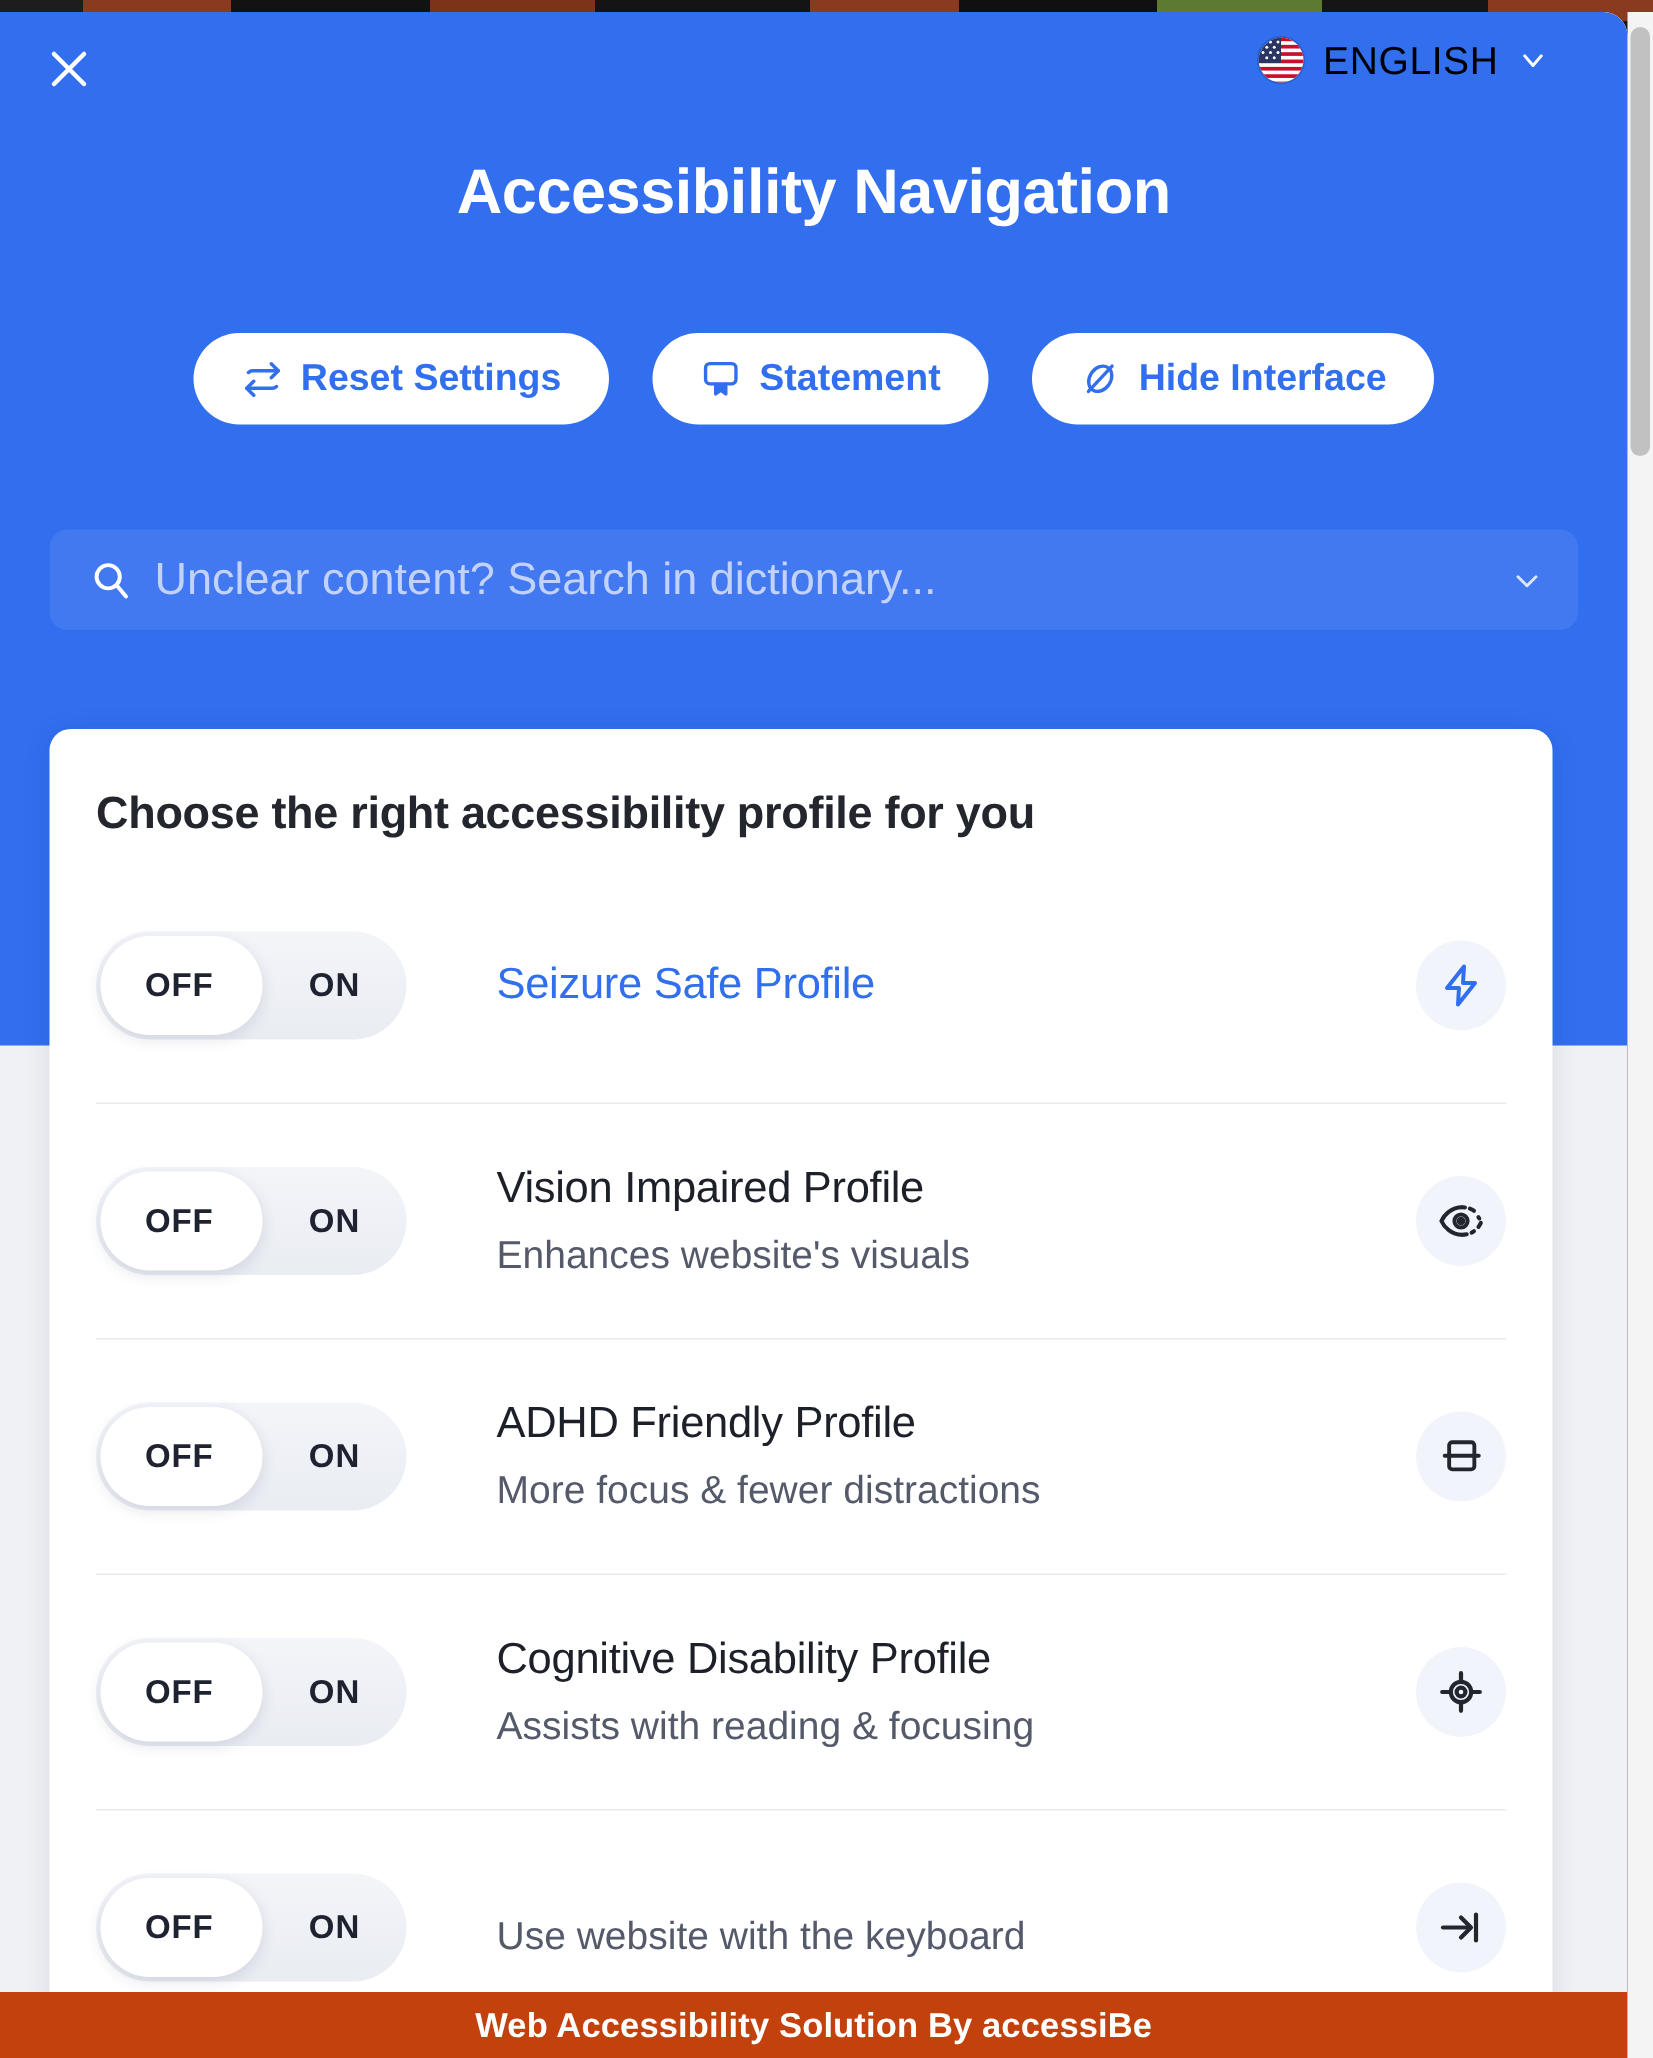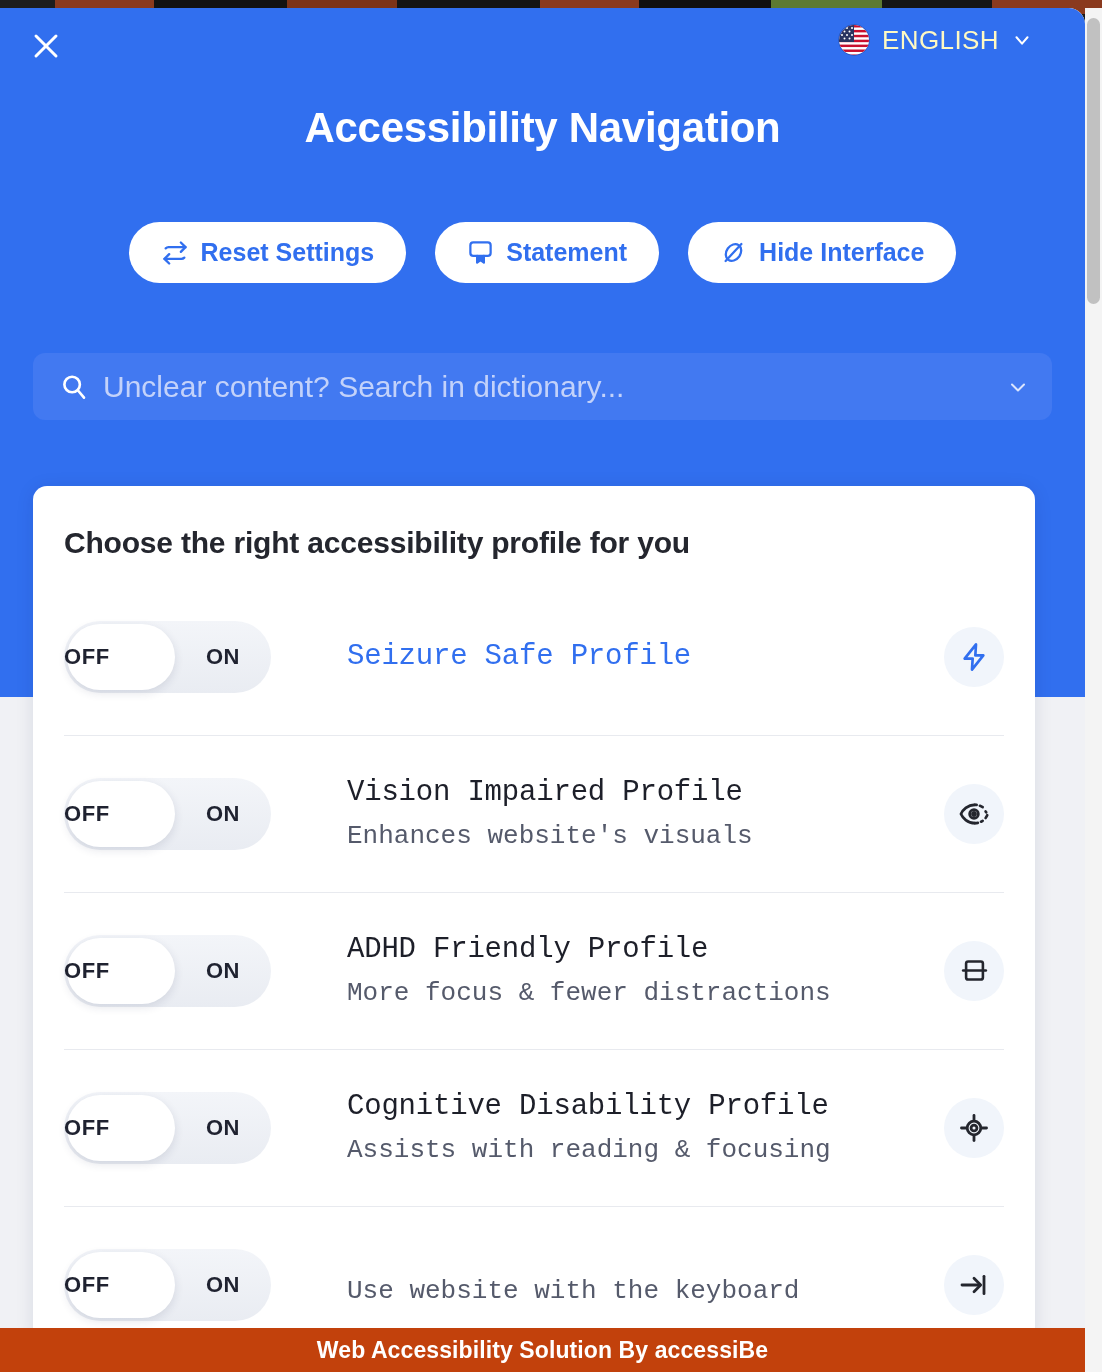--- a/index.html
+++ b/index.html
@@ -65,21 +65,21 @@
     top: 16px; right: 52px;
     display: flex; align-items: center; gap: 12px;
     cursor: pointer;
   }
   .flag {
     width: 32px; height: 32px; border-radius: 50%;
     overflow: hidden; flex: none;
     border: 1px solid rgba(0,0,0,.18);
   }
   .lang-label {
-    color: #fef9c3;
+    color: #000000;
     font-size: 26px;
     font-weight: 400;
     letter-spacing: .4px;
     line-height: 1;
   }
   .lang-chev { color: #fff; display: flex; align-items: center; }
 
   .widget-title {
     position: absolute;
     top: 96px; left: 0;
@@ -201,27 +201,26 @@
     box-shadow: 0 3px 10px rgba(30,40,80,.12);
   }
   .toggle-off, .toggle-on {
     position: relative;
     z-index: 2;
     font-size: 22px;
     font-weight: 700;
     color: #1f2230;
     letter-spacing: .6px;
   }
-  .toggle-off { width: 111px; }
+  .toggle-off { width: 111px; text-align: center; }
   .toggle-on  { width: 96px;  text-align: center; }
 
   .profile-text {
     flex: 1;
-    margin-left: 76px;
-    font-family: Liberation Mono, monospace;
+    margin-left: 60px;
   }
   .profile-name {
     font-size: 29px;
     font-weight: 400;
     color: #1d1f29;
     letter-spacing: -.2px;
   }
   .profile-desc {
     margin-top: 12px;
     font-size: 26px;

